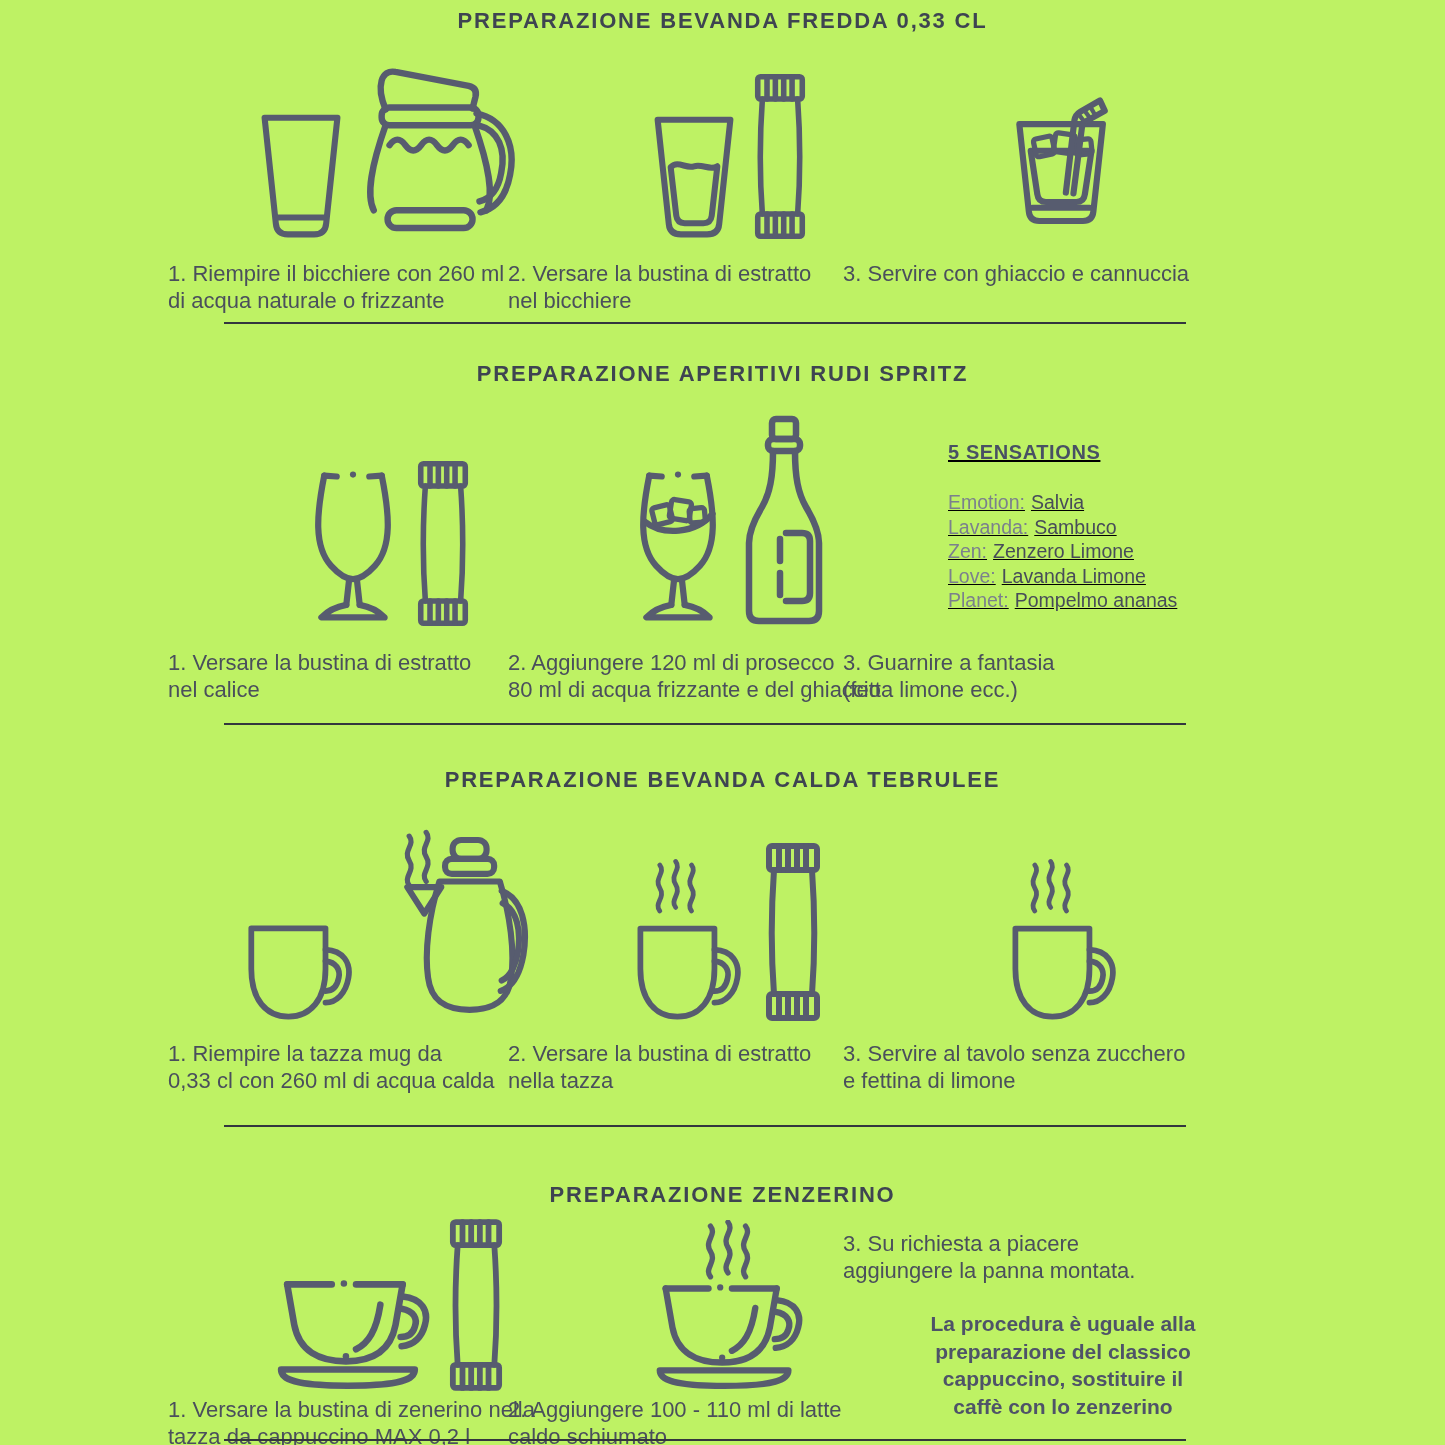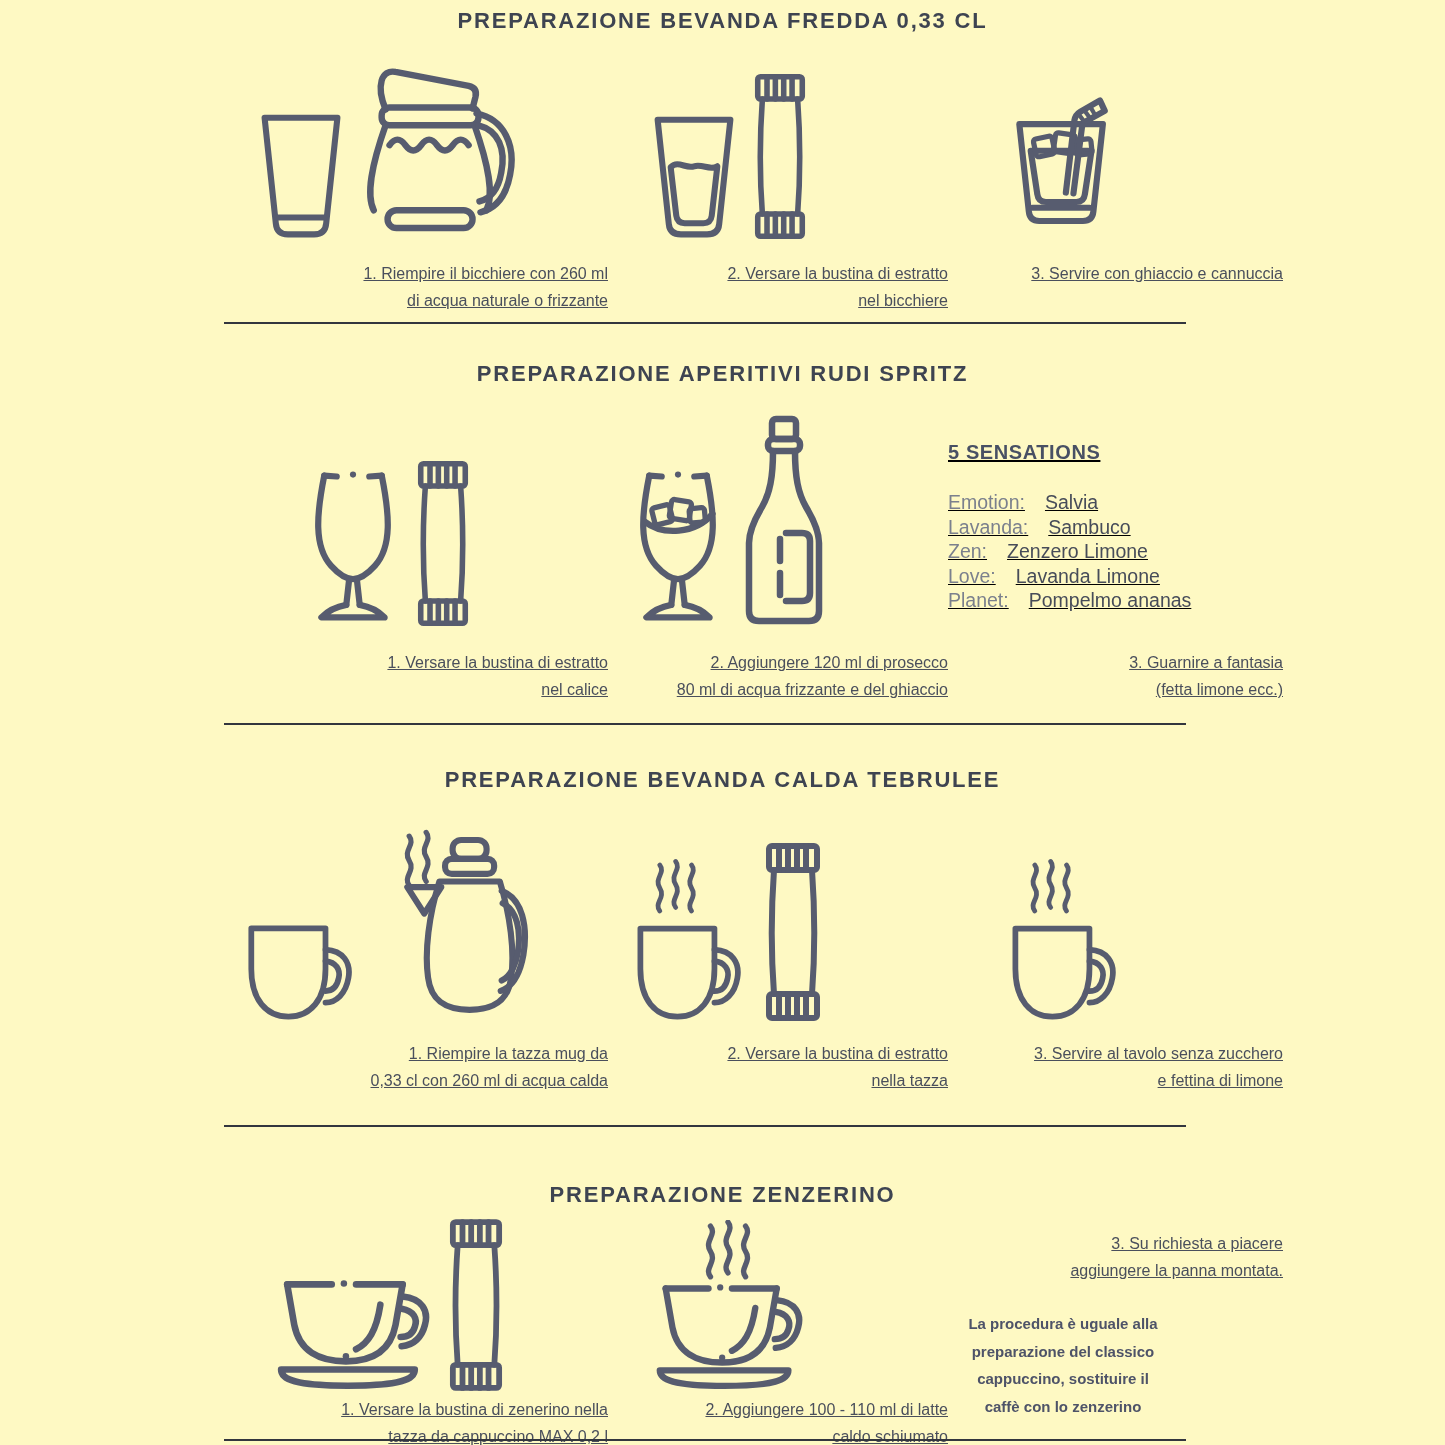--- a/index.html
+++ b/index.html
@@ -1,32 +1,32 @@
 <!DOCTYPE html>
 <html><head>
 <meta charset="utf-8">
 <style>
   html,body{margin:0;padding:0;background:#fff;}
-  .page{position:relative;width:1445px;height:1445px;background:#fef9c3;
+  .page{position:relative;width:1445px;height:1445px;background:#bef264;
         font-family:"Liberation Sans",sans-serif;overflow:hidden;}
   .sec{position:absolute;left:0;width:100%;}
   .title{position:absolute;left:0;width:100%;margin:0;text-align:center;
          font-size:22px;font-weight:bold;letter-spacing:1.8px;color:#3e4451;}
   .row{position:absolute;left:218px;display:flex;}
   .cell{display:flex;flex-direction:column;align-items:center;}
   .iconbox{display:flex;align-items:flex-end;justify-content:center;}
-  .caption{white-space:pre;text-align:right;font-size:16px;line-height:27px;
-           color:#4a4f5c;width:440px;text-decoration:underline;}
+  .caption{white-space:pre;text-align:left;font-size:22px;line-height:27px;
+           color:#4a4f5c;width:440px;}
   .divider{position:absolute;left:224px;width:962px;height:2px;background:#33363e;}
   .sensations{box-sizing:border-box;width:100%;padding:26px 0 0 50px;text-align:left;text-decoration:underline;}
   .sens-heading{font-size:20px;font-weight:bold;letter-spacing:.6px;color:#485064;margin-bottom:26px;}
   .sens-row{font-size:19.5px;line-height:24.6px;}
-  .sens-label{color:#7b808d;margin-right:20px;}
+  .sens-label{color:#7b808d;margin-right:6px;}
   .sens-value{color:#474c59;}
-  .note{white-space:pre;text-align:center;font-weight:bold;font-size:15px;
+  .note{white-space:pre;text-align:center;font-weight:bold;font-size:21px;
         line-height:27.5px;color:#4e5368;margin-top:26px;}
   #s1 .title{top:8px}  #s1 .row{top:58px}  #s1 .iconbox{height:182px} #s1 .caption{margin-top:20px}
   #s2 .title{top:38px} #s2 .row{top:92px}  #s2 .iconbox,#s2 .sensations{height:212px} #s2 .caption{margin-top:22px}
   #s3 .title{top:43px} #s3 .row{top:96px}  #s3 .iconbox{height:202px} #s3 .caption{margin-top:18px}
   #s4 .title{top:56px} #s4 .row{top:92px}  #s4 .iconbox{height:174px} #s4 .caption{margin-top:4px}
   #s4 .col-text .caption{margin-top:12px}
   svg.icon{display:block;}
 </style>
 </head>
 <body>

